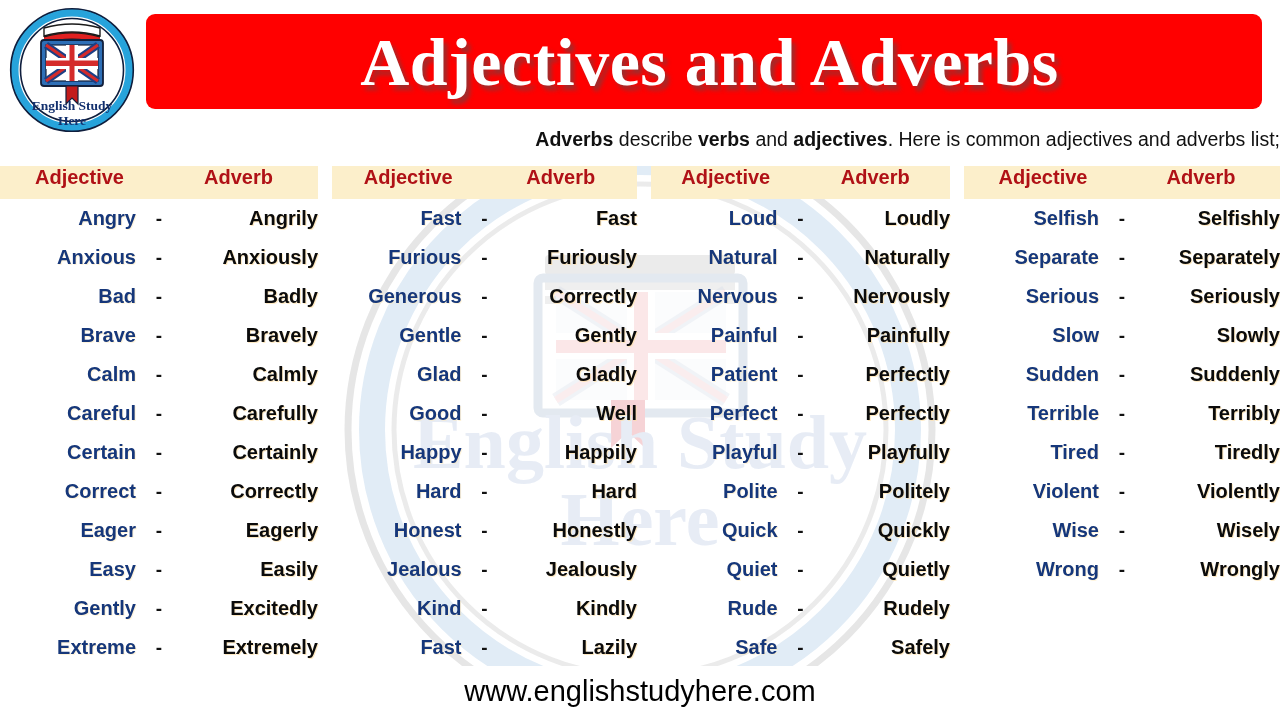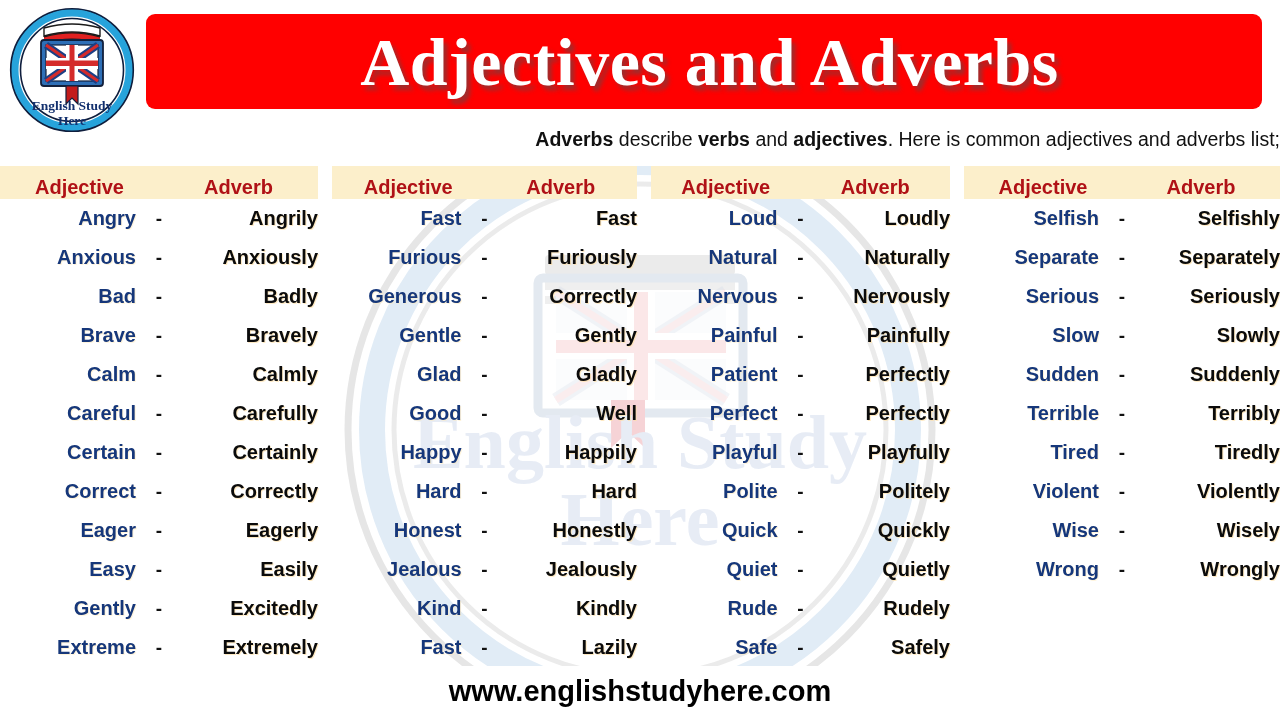--- a/index.html
+++ b/index.html
@@ -92,21 +92,21 @@
   }
   .col-1 { width: 318px; }
   .col-gap { width: 14px; }
   .col-2 { width: 305px; }
   .col-3 { width: 299px; }
   .col-4 { width: 316px; }
 
   .col-head {
     background: #FCEFCB;
     display: flex;
-    align-items: flex-end;
+    align-items: flex-start;
     height: 33px;
   }
   .col-head .h-adj,
   .col-head .h-adv {
     flex: 1;
     text-align: center;
     font-size: 20px;
     font-weight: bold;
     color: #B01116;
   }
@@ -142,21 +142,21 @@
     text-shadow: 1px 1px 0 rgba(255,225,170,0.7);
   }
 
   
   #footer {
     position: absolute;
     bottom: 12px;
     left: 0; right: 0;
     text-align: center;
     font-size: 29px;
-    font-weight: bold;
+    font-weight: normal;
     color: #000000;
     z-index: 3;
   }
 </style>
 </head>
 <body>
 
 <div id="watermark">
   <svg width="1280" height="720" viewBox="0 0 1280 720" xmlns="http://www.w3.org/2000/svg">
     <defs>

